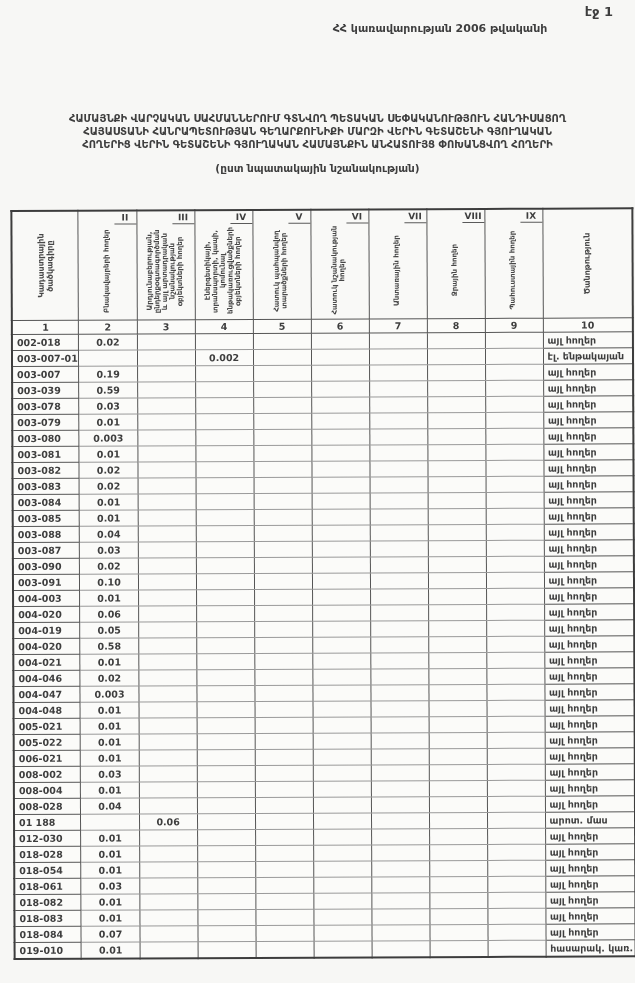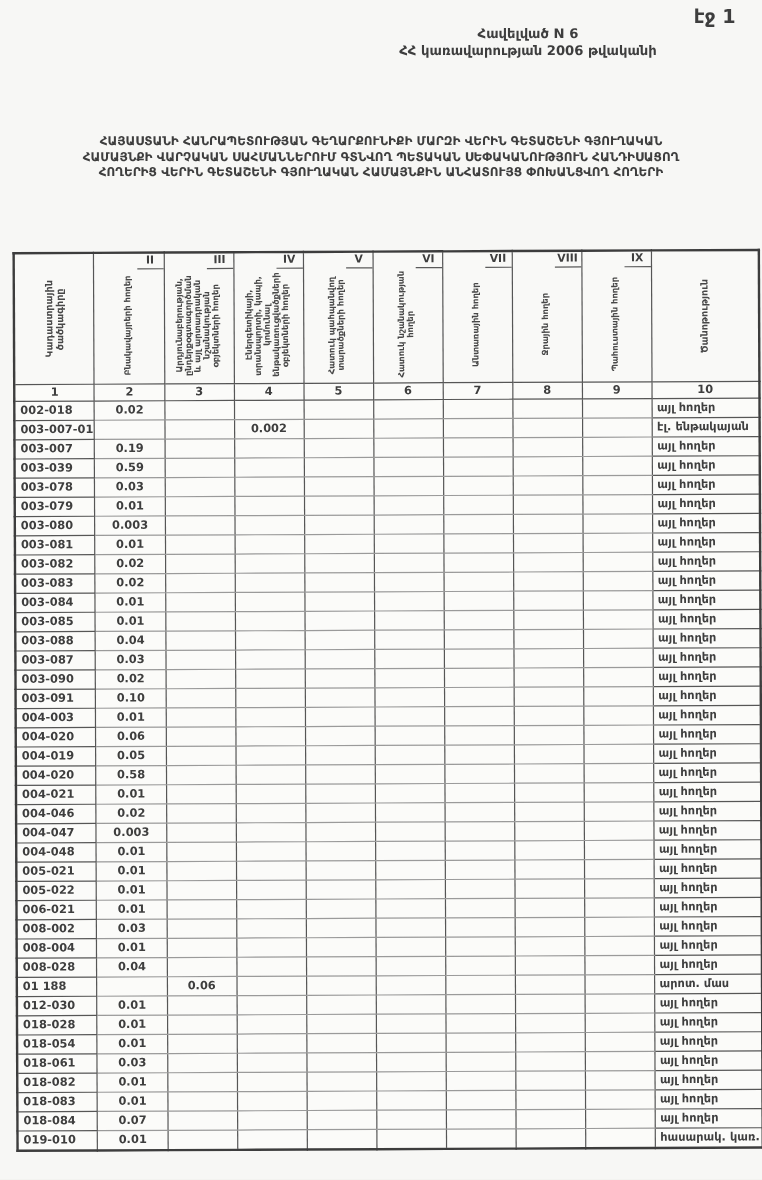--- a/index.html
+++ b/index.html
@@ -1,19 +1,19 @@
 <!DOCTYPE html>
 <html><head>
 <meta charset="utf-8">
 <style>
   html,body{margin:0;padding:0;}
   body{width:635px;height:983px;overflow:hidden;background:#e9e9e7;}
   .page{position:relative;width:635px;height:983px;background:#f7f7f5;
         font-family:"DejaVu Sans",sans-serif;color:#3e3e3e;}
-  .page-label{position:absolute;top:4px;right:22px;font-size:16px;font-weight:bold;}
+  .page-label{position:absolute;top:4px;right:22px;font-size:13px;font-weight:bold;}
   .annex-header{position:absolute;top:22px;left:270px;width:340px;text-align:center;
                 font-size:11px;font-weight:bold;line-height:14px;}
   .title-block{position:absolute;top:112px;left:0;width:635px;text-align:center;}
   .title-main{font-size:12px;font-weight:bold;letter-spacing:4px;margin-bottom:3px;}
   .title-line{font-size:10px;font-weight:bold;line-height:13px;white-space:nowrap;}
   .subtitle{font-size:10.5px;font-weight:bold;margin-top:11px;}
   table.land{position:absolute;top:210px;left:12px;border-collapse:collapse;
              table-layout:fixed;transform:rotate(-0.25deg);transform-origin:left center;
              border:2px solid #3d3d3d;background:#fbfbf9;}
   col.c0{width:85px}col.c1{width:61px}col.c2{width:55px}col.c3{width:56px}
@@ -36,28 +36,28 @@
   .data-row .note{text-align:left;padding-left:4px;}
 </style>
 </head>
 <body>
 
 <div class="page">
 
   <div class="page-label">էջ 1</div>
 
   <div class="annex-header">
-    <div class="hline">Հավելված N 6</div>
     <div class="hline">ՀՀ կառավարության 2006 թվականի</div>
   </div>
 
   <div class="title-block">
+    <div class="title-line">ՀԱՄԱՅՆՔԻ ՎԱՐՉԱԿԱՆ ՍԱՀՄԱՆՆԵՐՈՒՄ ԳՏՆՎՈՂ ՊԵՏԱԿԱՆ ՍԵՓԱԿԱՆՈՒԹՅՈՒՆ ՀԱՆԴԻՍԱՑՈՂ</div>
     <div class="title-line">ՀԱՅԱՍՏԱՆԻ ՀԱՆՐԱՊԵՏՈՒԹՅԱՆ ԳԵՂԱՐՔՈՒՆԻՔԻ ՄԱՐԶԻ ՎԵՐԻՆ ԳԵՏԱՇԵՆԻ ԳՅՈՒՂԱԿԱՆ</div>
-    <div class="title-line">ՀԱՄԱՅՆՔԻ ՎԱՐՉԱԿԱՆ ՍԱՀՄԱՆՆԵՐՈՒՄ ԳՏՆՎՈՂ ՊԵՏԱԿԱՆ ՍԵՓԱԿԱՆՈՒԹՅՈՒՆ ՀԱՆԴԻՍԱՑՈՂ</div>
     <div class="title-line">ՀՈՂԵՐԻՑ ՎԵՐԻՆ ԳԵՏԱՇԵՆԻ ԳՅՈՒՂԱԿԱՆ ՀԱՄԱՅՆՔԻՆ ԱՆՀԱՏՈՒՅՑ ՓՈԽԱՆՑՎՈՂ ՀՈՂԵՐԻ</div>
+    <div class="subtitle">(ըստ նպատակային նշանակության)</div>
   </div>
 
   <table class="land">
     <colgroup>
       <col class="c0">
         <col class="c1">
         <col class="c2">
         <col class="c3">
         <col class="c4">
       <col class="c5">

